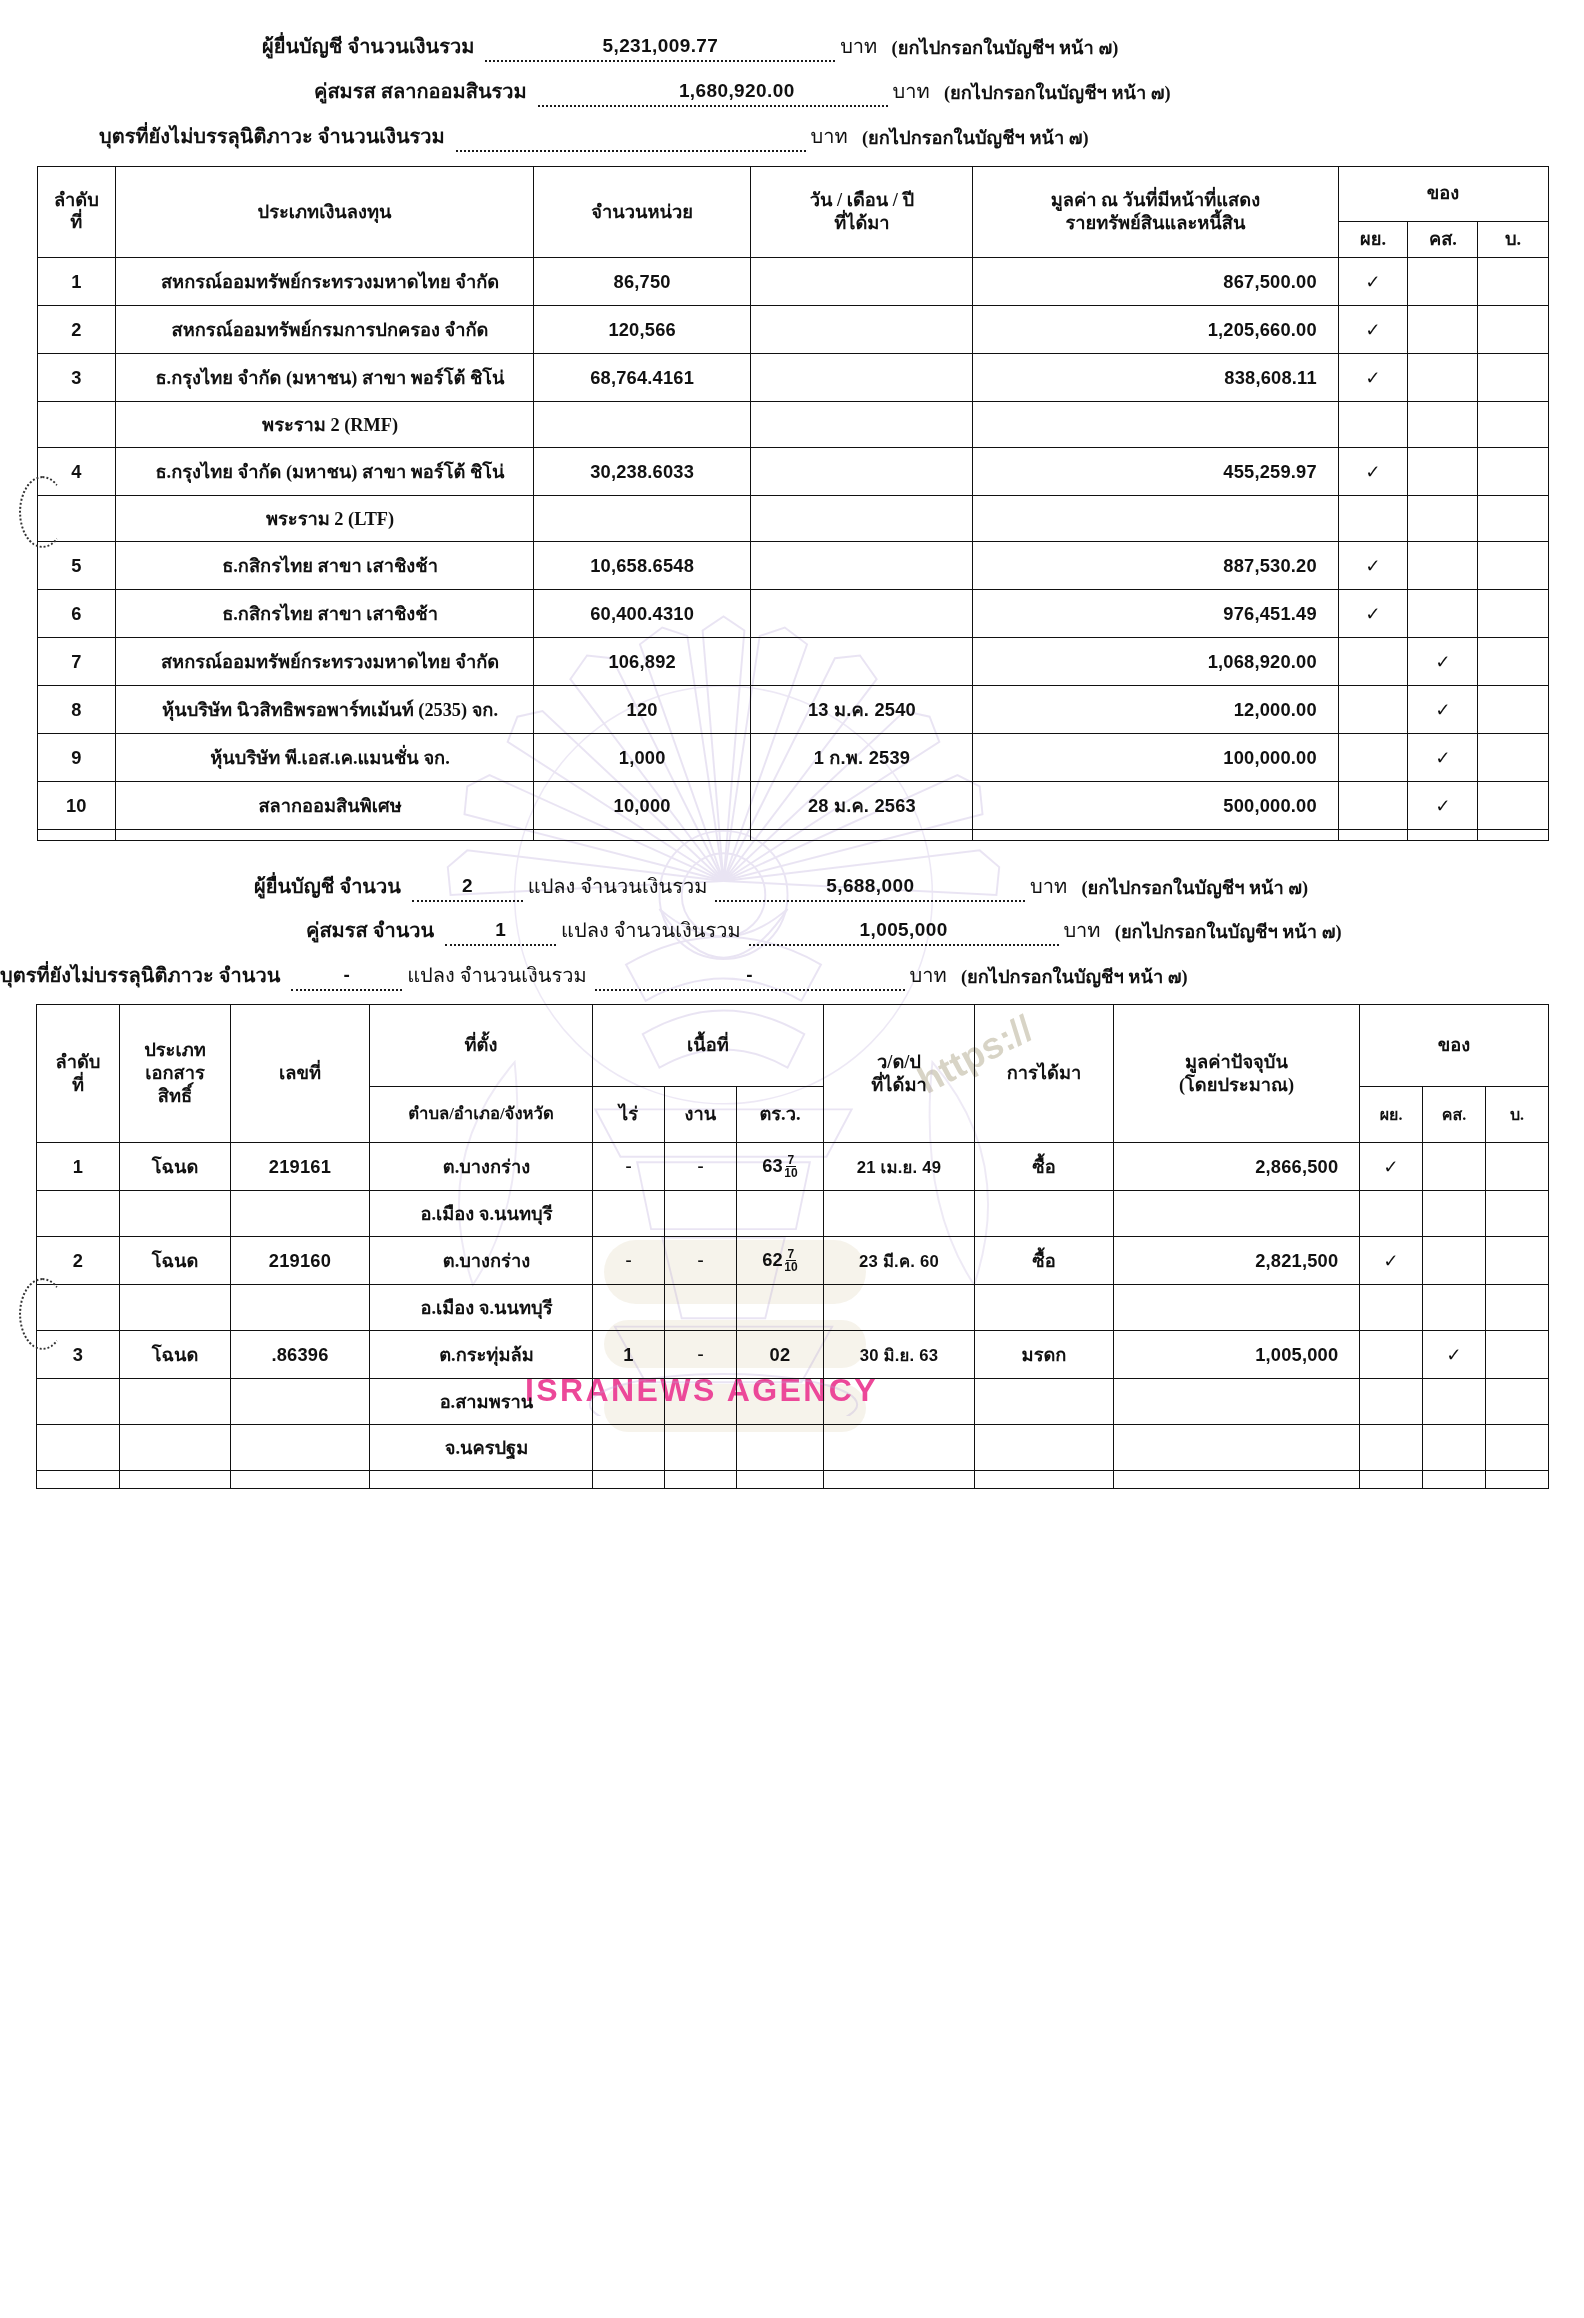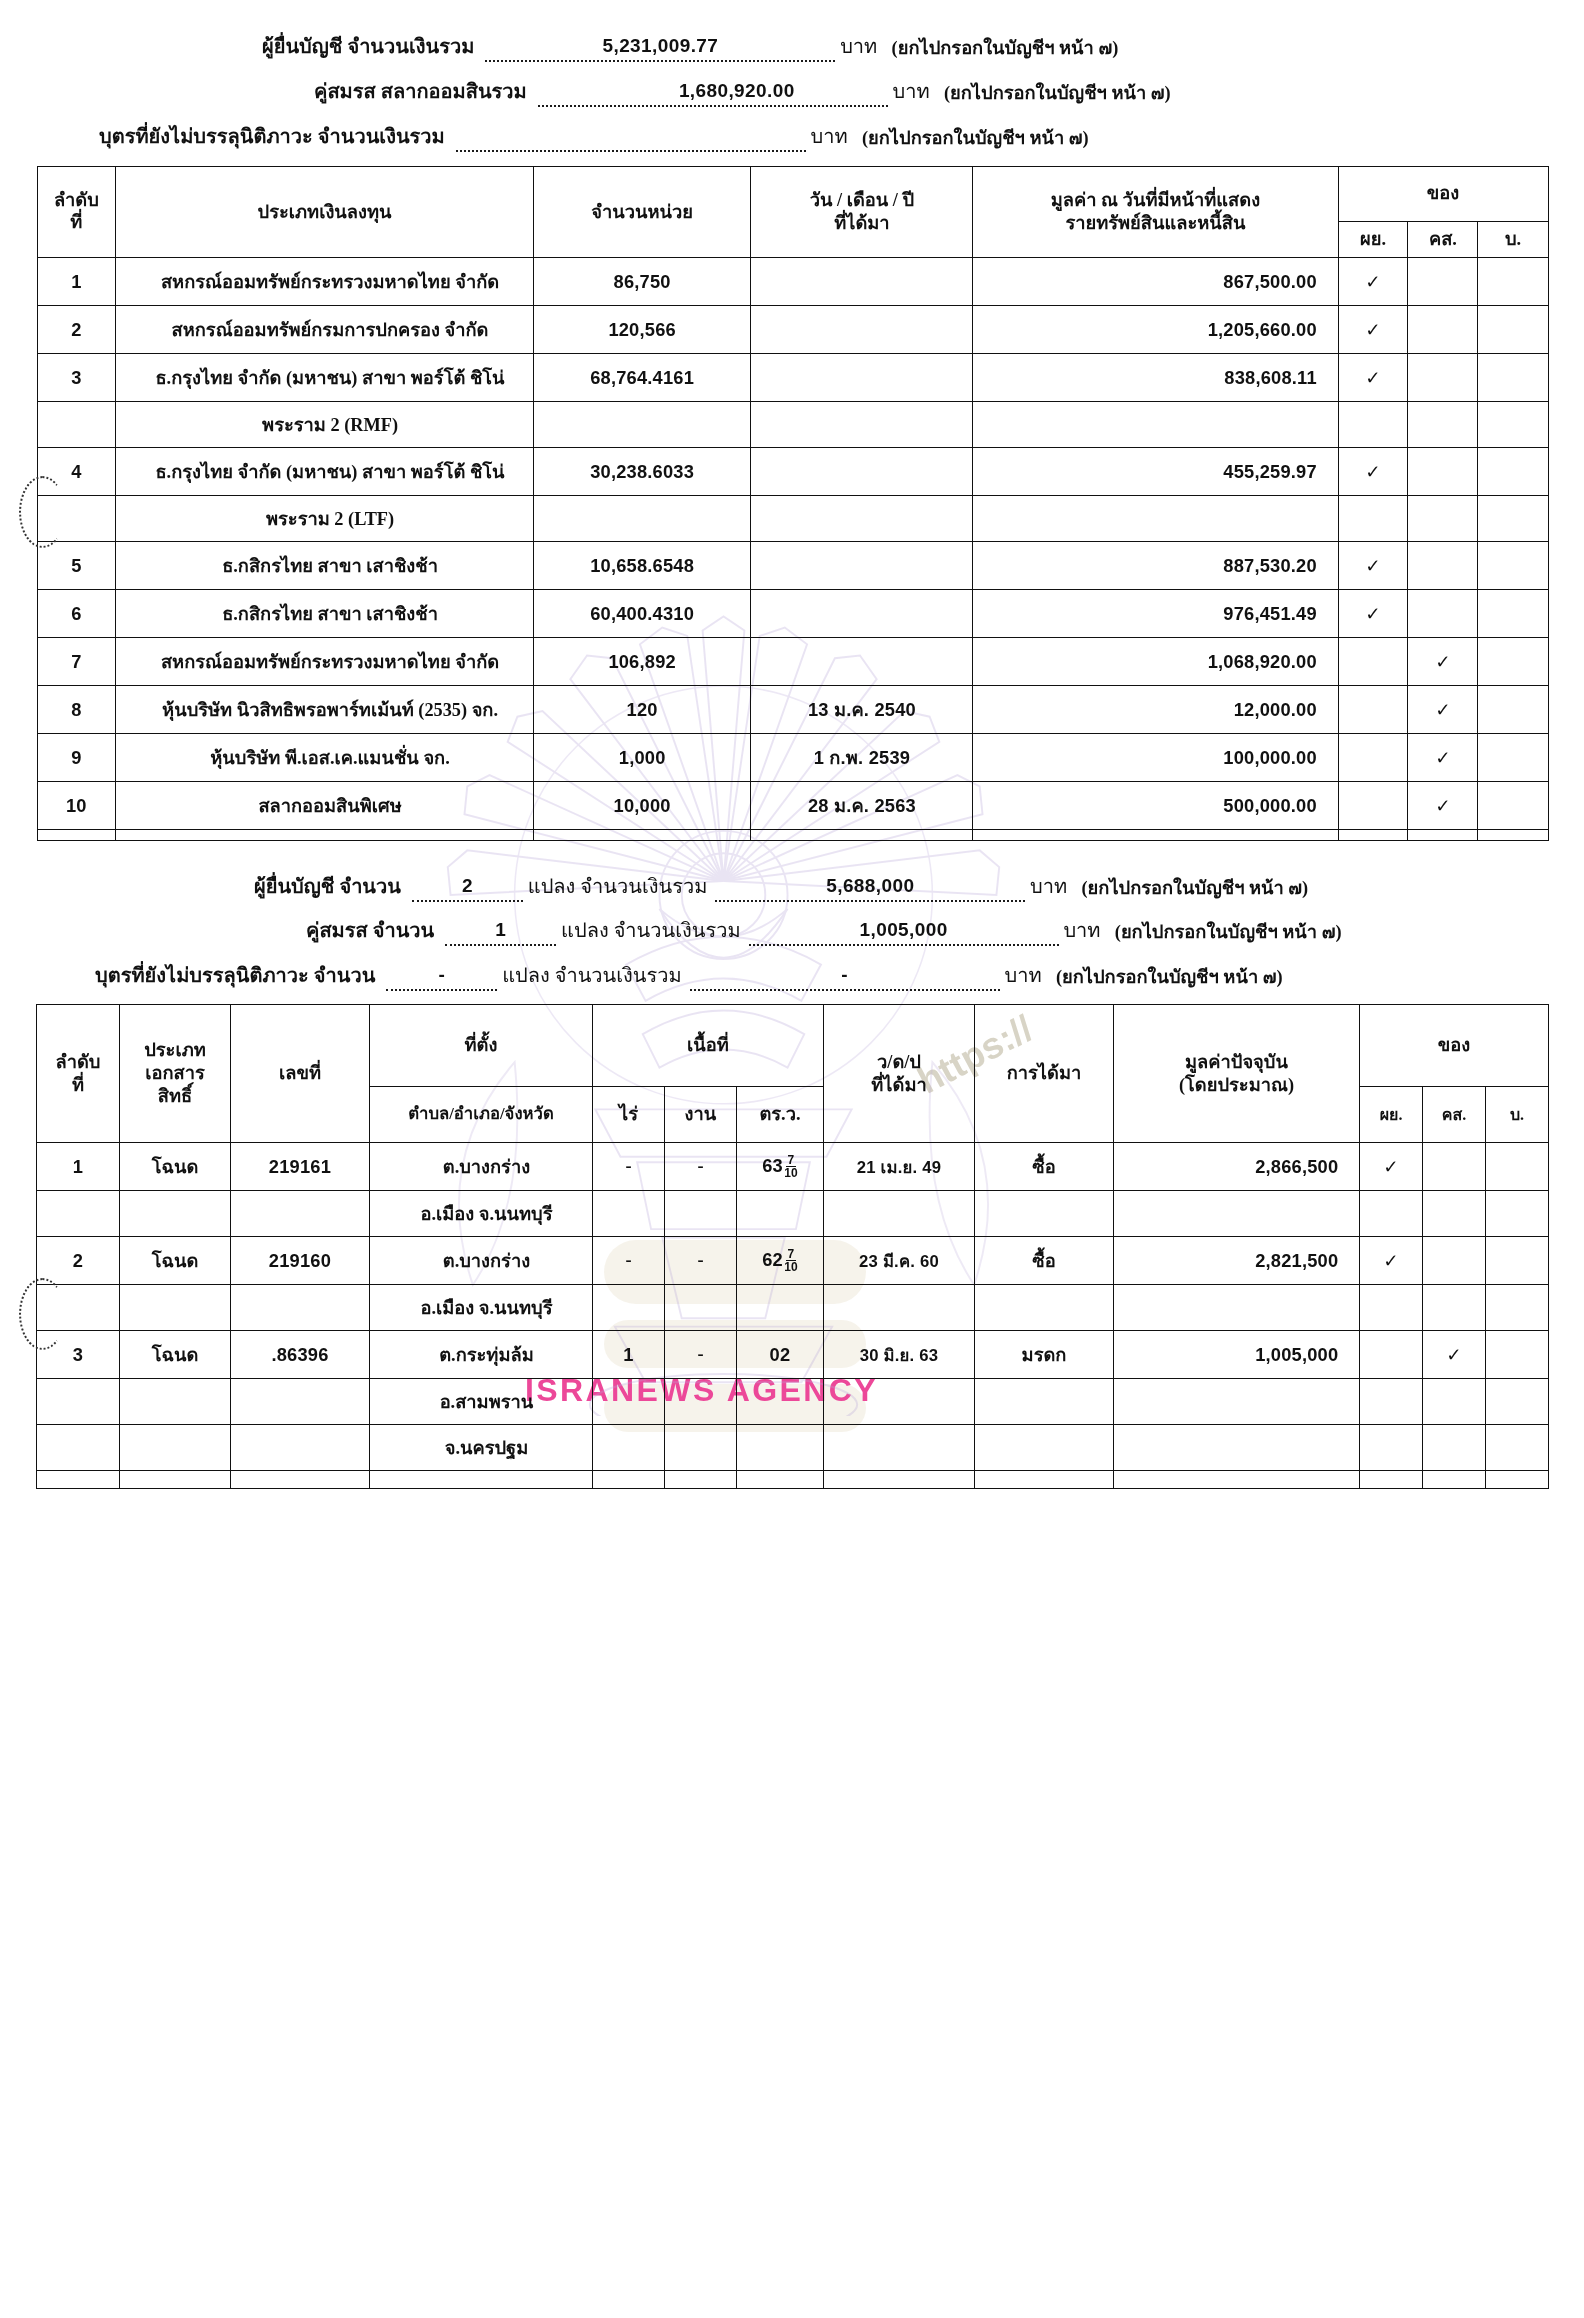--- a/index.html
+++ b/index.html
@@ -444,21 +444,21 @@
         <span class="val">1</span>
       </span>
       <span class="unit">แปลง  จำนวนเงินรวม</span>
       <span class="dots" style="width:310px;margin-left:8px;">
         <span class="val">1,005,000</span>
       </span>
       <span class="unit">บาท</span>
       <span class="note">(ยกไปกรอกในบัญชีฯ หน้า ๗)</span>
     </div>
 
-    <div class="summary-row" style="padding-left:95px;">
+    <div class="summary-row" style="">
       <span class="summary-label">บุตรที่ยังไม่บรรลุนิติภาวะ  จำนวน</span>
       <span class="dots short" style="width:111px;">
         <span class="val">-</span>
       </span>
       <span class="unit">แปลง  จำนวนเงินรวม</span>
       <span class="dots" style="width:310px;margin-left:8px;">
         <span class="val">-</span>
       </span>
       <span class="unit">บาท</span>
       <span class="note">(ยกไปกรอกในบัญชีฯ หน้า ๗)</span>

